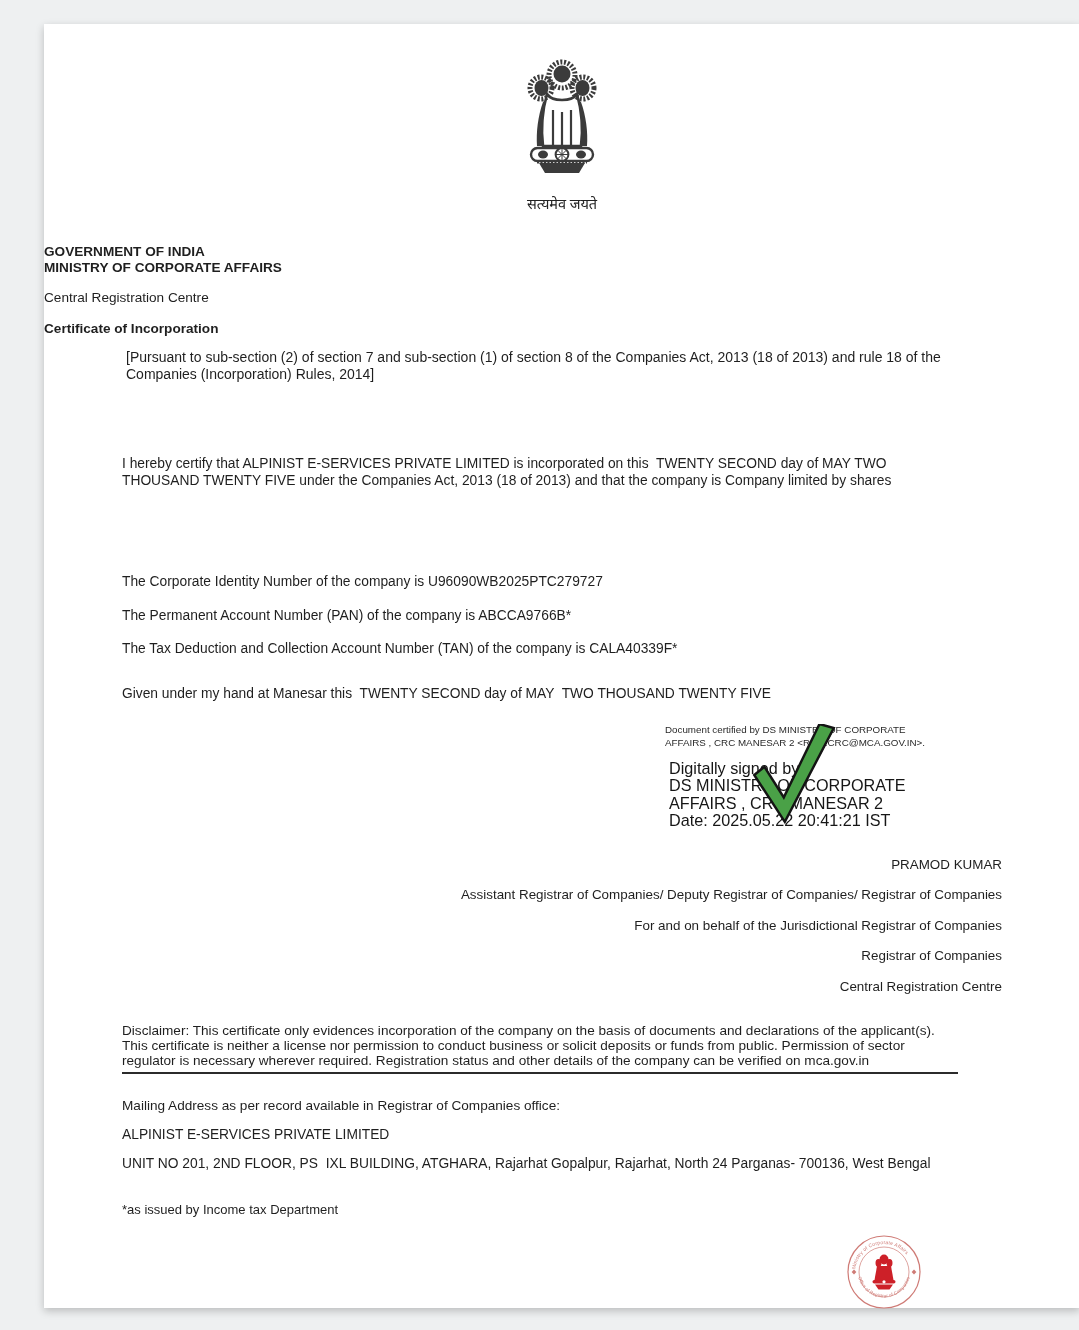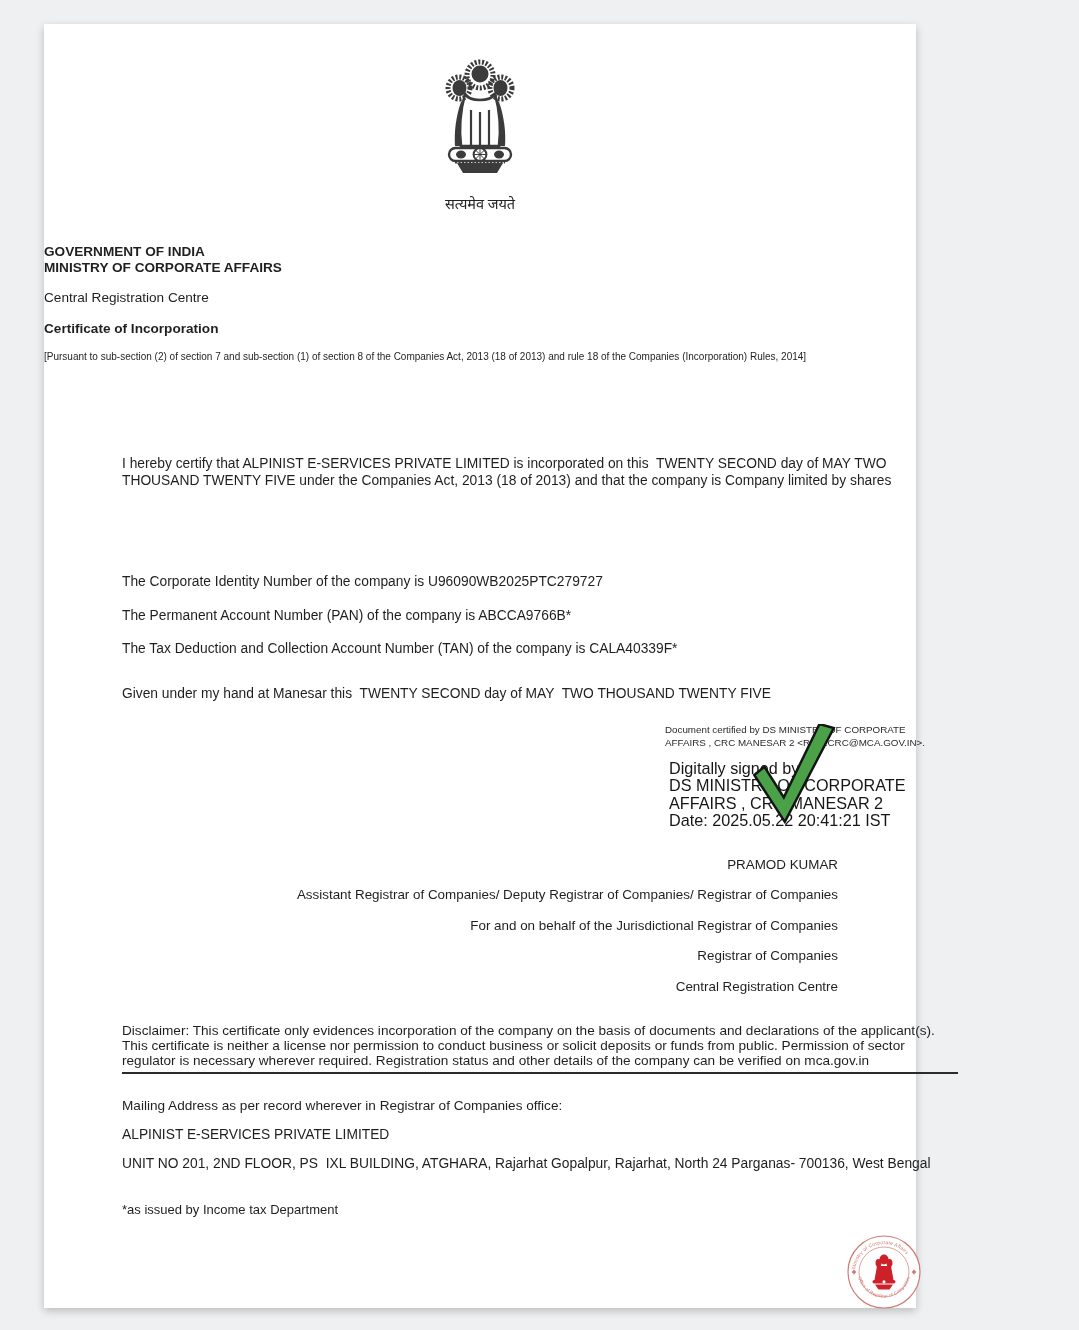--- a/index.html
+++ b/index.html
@@ -5,35 +5,35 @@
   html,body{margin:0;padding:0;}
   body{
     width:1079px;height:1330px;
     background:#eef0f1;
     font-family:"Liberation Sans",sans-serif;
     color:#1f1f1f;
     position:relative;
     -webkit-font-smoothing:antialiased;
   }
   .page{
-    position:absolute;left:44px;top:24px;width:872px;height:1284px;
+    position:absolute;left:44px;top:24px;width:1036px;height:1284px;
     background:#ffffff;
     box-shadow:0 3px 8px rgba(0,0,0,.22);
   }
   
   .emblem{position:absolute;left:0;right:0;top:30px;text-align:center;}
   .emblem svg{width:100px;height:132px;display:inline-block;}
   .emblem-caption{font-family:"Liberation Serif",serif;font-size:14.5px;color:#222;margin-top:3px;}
   
   .header{position:absolute;left:0;right:0;top:220px;text-align:left;}
   .h-line{font-size:13.6px;line-height:15.6px;}
   .bold{font-weight:bold;}
   .h-gap1{margin-top:15px;}
   .h-gap2{margin-top:15px;}
-  .pursuant{margin:13px auto 0;width:872px;font-size:10px;line-height:16.8px;}
+  .pursuant{margin:13px auto 0;width:872px;font-size:14px;line-height:16.8px;}
   
   .abs{position:absolute;}
   .para{left:78px;width:836px;font-size:13.8px;line-height:16.8px;white-space:pre-wrap;}
   .fact{left:78px;width:836px;font-size:13.8px;white-space:pre-wrap;}
   .fact b{font-weight:normal;}
   
   .certified-note{left:621px;top:700px;width:268px;font-size:9.8px;line-height:12.6px;color:#2a2a2a;}
   .digital{left:625px;top:736px;font-size:16.2px;line-height:17.4px;color:#161616;}
   .checkmark{left:706px;top:700px;width:88px;height:106px;}
   
@@ -120,21 +120,21 @@
   <div class="abs officer">
     <div>PRAMOD KUMAR</div>
     <div>Assistant Registrar of Companies/ Deputy Registrar of Companies/ Registrar of Companies</div>
     <div>For and on behalf of the Jurisdictional Registrar of Companies</div>
     <div>Registrar of Companies</div>
     <div>Central Registration Centre</div>
   </div>
 
   <div class="abs disclaimer"><span>Disclaimer: This certificate only evidences incorporation of the company on the basis of documents and declarations of the applicant(s). This certificate is neither a license nor permission to conduct business or solicit deposits or funds from public. Permission of sector regulator is necessary wherever required. Registration status and other details of the company can be verified on </span><span>mca.gov.in</span></div>
 
-  <div class="abs mailing">Mailing Address as per record wherever in Registrar of Companies office:</div>
+  <div class="abs mailing">Mailing Address as per record available in Registrar of Companies office:</div>
   <div class="abs company">ALPINIST E-SERVICES PRIVATE LIMITED</div>
   <div class="abs address">UNIT NO 201, 2ND FLOOR, PS  IXL BUILDING, ATGHARA, Rajarhat Gopalpur, Rajarhat, North 24 Parganas- 700136, West Bengal</div>
   <div class="abs footnote">*as issued by Income tax Department</div>
 
   <svg class="abs seal" viewBox="0 0 80 80" aria-hidden="true">
     <circle cx="40" cy="40" r="36" fill="#ffffff" stroke-width="1.2" stroke="#cf7b76"></circle>
     <circle cx="40" cy="40" r="25" fill="none" stroke-width="0.7" stroke="#cf7b76"></circle>
     <defs>
       <path id="sealTopArc" d="M11,41 A29,29 0 0 1 69,41" fill="none"></path>
       <path id="sealBottomArc" d="M14,44 A26.5,26.5 0 0 0 66,44" fill="none"></path>

